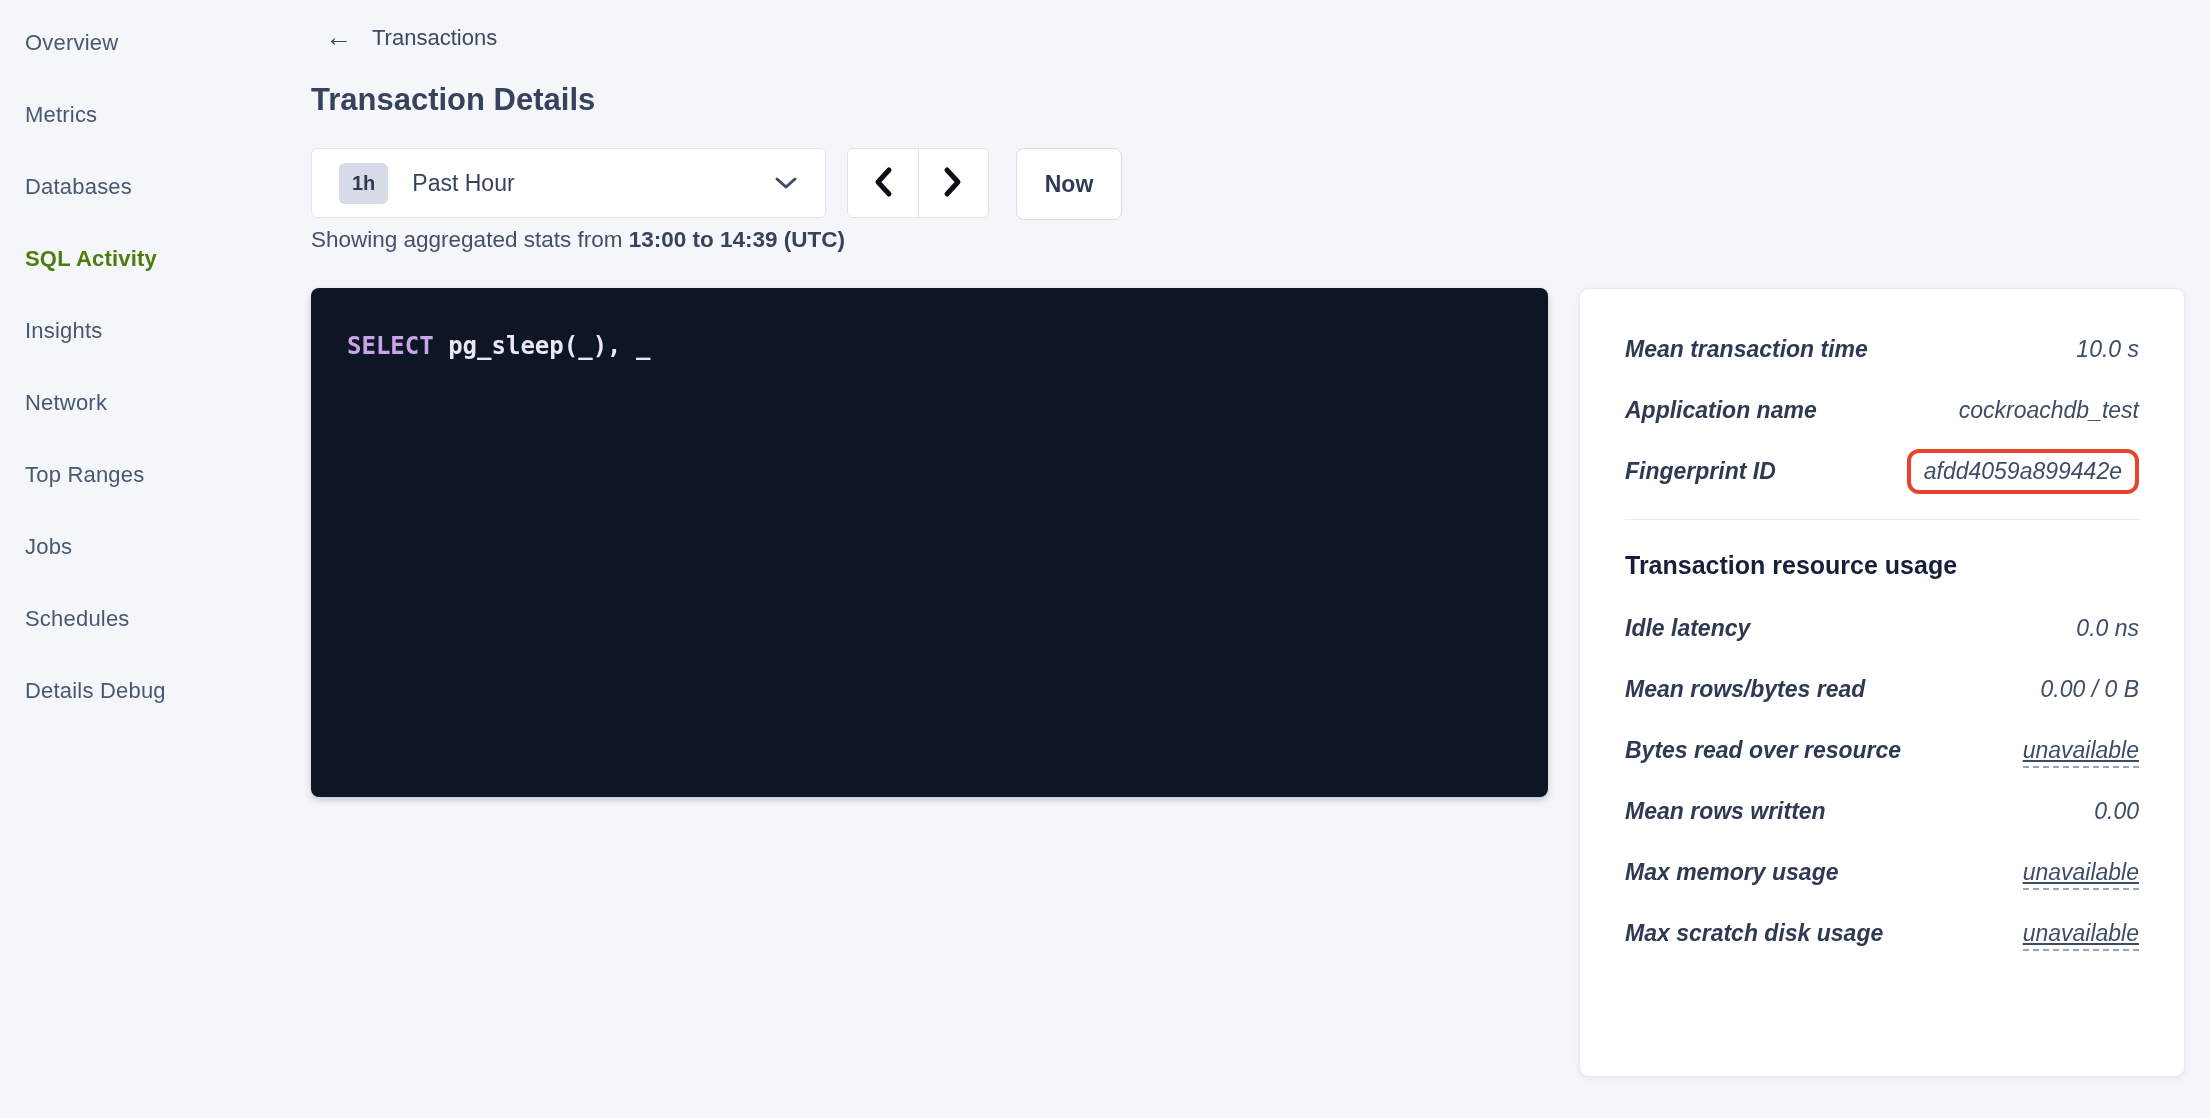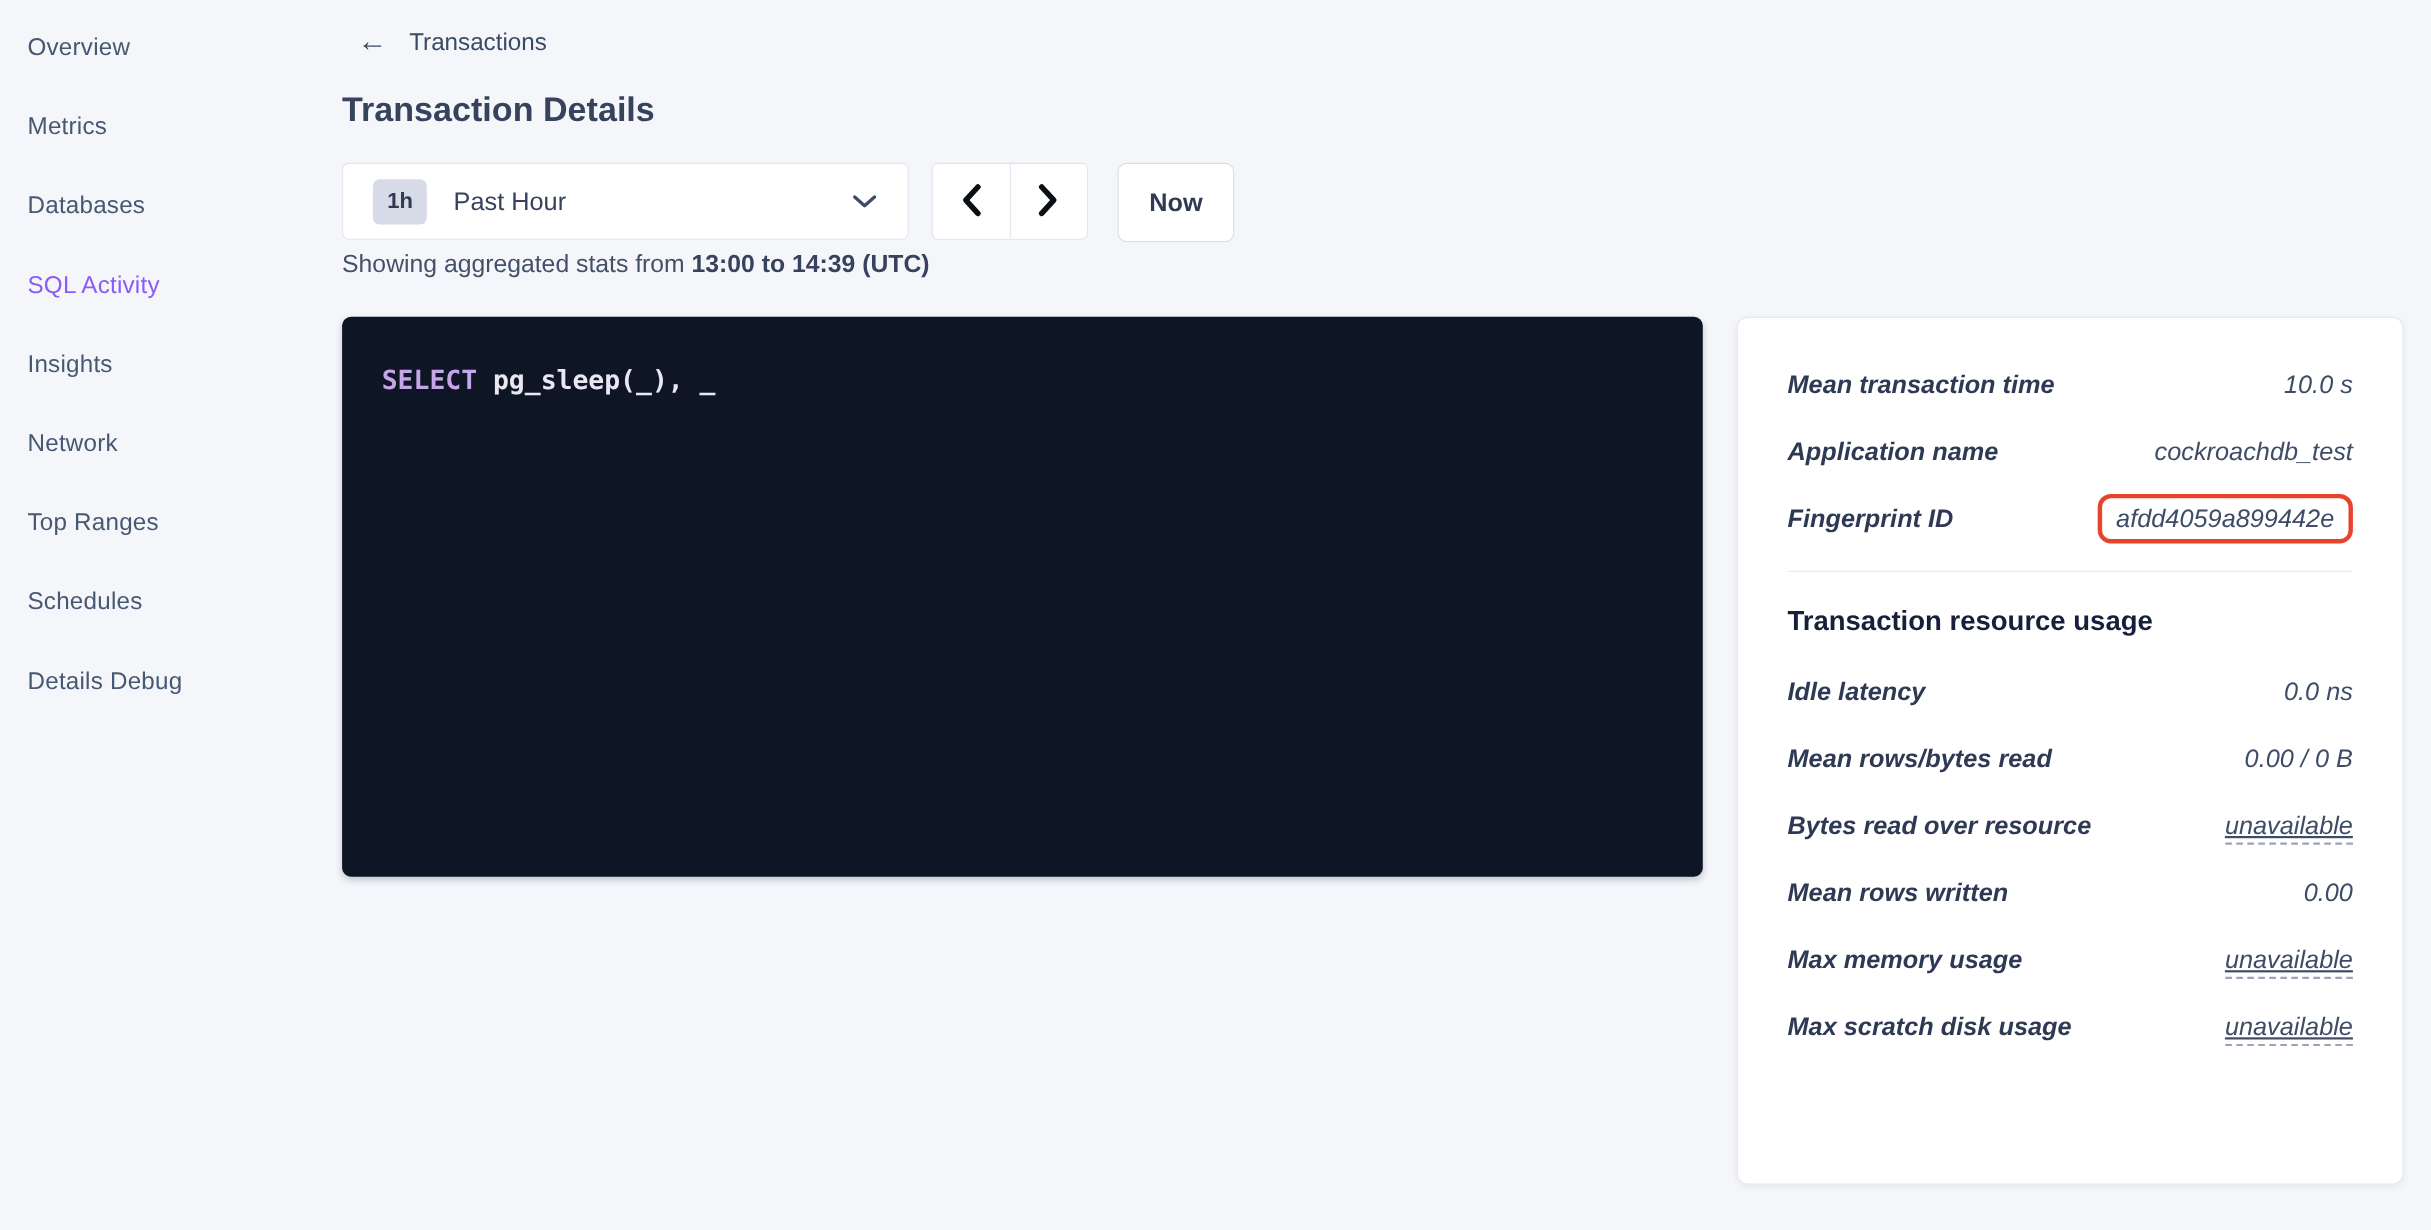--- a/index.html
+++ b/index.html
@@ -12,21 +12,21 @@
     overflow:hidden;
   }
 
   
   .sidebar { position:absolute; left:0; top:7px; width:290px; }
   .side-item {
     height:72px; display:flex; align-items:center;
     padding-left:25px; font-size:22px; color:#475872;
     cursor:pointer; letter-spacing:0.2px;
   }
-  .side-item.active { color:#8b5cf6; font-weight:normal; }
+  .side-item.active { color:#4d7c0f; font-weight:bold; }
 
   
   .main { position:absolute; left:311px; top:0; width:1260px; }
 
   .breadcrumb {
     position:absolute; top:24px; left:14px;
     display:flex; align-items:center; gap:20px;
     font-size:22px; color:#394a63; cursor:pointer;
   }
   .back-arrow { font-size:27px; line-height:1; color:#394a63; }
@@ -115,20 +115,21 @@
 <body>
 
 <nav class="sidebar" id="sidebar">
     <div class="side-item">Overview</div>
     <div class="side-item">Metrics</div>
     <div class="side-item">Databases</div>
     <div class="side-item active">SQL Activity</div>
     <div class="side-item">Insights</div>
     <div class="side-item">Network</div>
     <div class="side-item">Top Ranges</div>
+    <div class="side-item">Jobs</div>
     <div class="side-item">Schedules</div>
     <div class="side-item">Details Debug</div>
   </nav>
 
 <div class="main">
 
   <div class="breadcrumb">
     <span class="back-arrow">←</span>
     <span>Transactions</span>
   </div>

